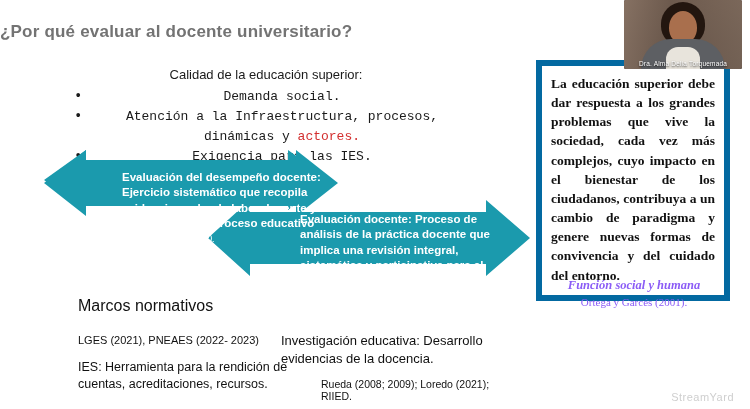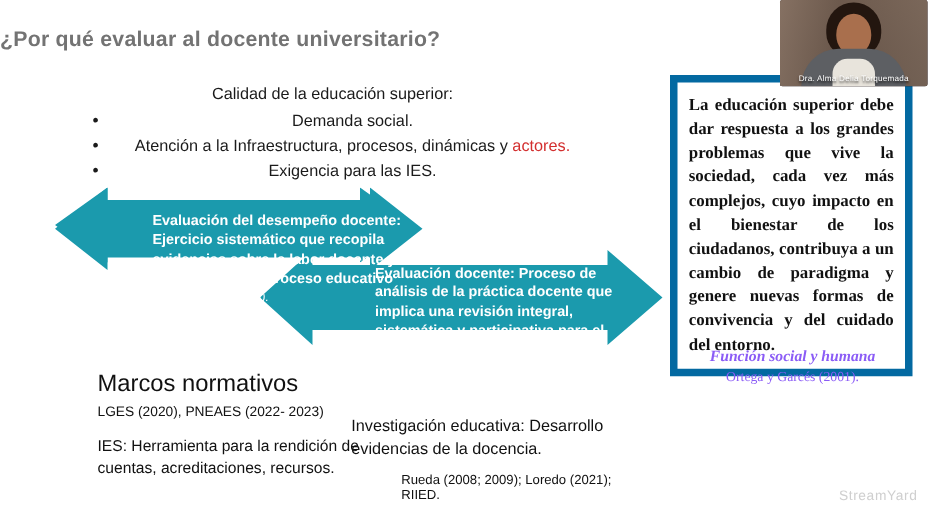--- a/index.html
+++ b/index.html
@@ -32,20 +32,21 @@
     color:#1a1a1a;
     text-align:center;
   }
   .quality .head{
     font-size:13px;
     margin-bottom:5px;
   }
   .quality ul{
     margin:0;padding:0 0 0 18px;
     list-style:none;
+    font-family:Liberation Mono, monospace;
   }
   .quality li{
     font-size:13px;
     line-height:1.55;
     position:relative;
     padding-left:14px;
   }
   .quality li:before{
     content:"•";
     position:absolute;left:0;top:-1px;
@@ -94,21 +95,21 @@
   }
   .arrow-text.t1{left:62px;top:20px;width:210px;}
   .arrow-text.t2{left:240px;top:62px;width:215px;}
   .cite{
     font-size:9.5px;font-style:italic;font-weight:normal;display:block;margin-top:2px;
   }
   
   .lower-left{
     position:absolute;left:78px;top:297px;width:210px;color:#111;
   }
-  .ll-h{font-size:19px;margin-bottom:4px;}
+  .ll-h{font-size:16px;margin-bottom:18px;}
   .ll-s{font-size:11px;line-height:1.35;}
   .ll-b{font-size:12.5px;line-height:1.35;margin-top:11px;}
   
   .lower-mid{
     position:absolute;left:281px;top:332px;width:235px;color:#111;
   }
   .lm-h{font-size:13px;line-height:1.35;}
   .lm-s{font-size:10.5px;margin-top:11px;padding-left:40px;}
   
   .cam{
@@ -186,21 +187,21 @@
     </svg>
     <div class="arrow-text t1">
       <span>Evaluación del desempeño docente: Ejercicio sistemático que recopila evidencias sobre la labor docente y sus logros en el proceso educativo</span>
       <span class="cite">(Pacheco et al. 2018).</span>
     </div>
     <div class="arrow-text t2">Evaluación docente: Proceso de análisis de la práctica docente que implica una revisión integral, sistemática y participativa para el perfeccionamiento de la enseñanza.</div>
   </div>
 
   <div class="lower-left">
     <div class="ll-h">Marcos normativos</div>
-    <div class="ll-s">LGES (2020), PNEAES (2022- 2023)</div>
+    <div class="ll-s">LGES (2021), PNEAES (2022- 2023)</div>
     <div class="ll-b">IES: Herramienta para la rendición de cuentas, acreditaciones, recursos.</div>
   </div>
 
   <div class="lower-mid">
     <div class="lm-h">Investigación educativa: Desarrollo evidencias de la docencia.</div>
     <div class="lm-s">Rueda (2008; 2009); Loredo (2021); RIIED.</div>
   </div>
 
   <div class="panel">La educación superior debe dar respuesta a los grandes problemas que vive la sociedad, cada vez más complejos, cuyo impacto en el bienestar de los ciudadanos, contribuya a un cambio de paradigma y genere nuevas formas de convivencia y del cuidado del entorno.</div>
   <div class="panel-caption">

